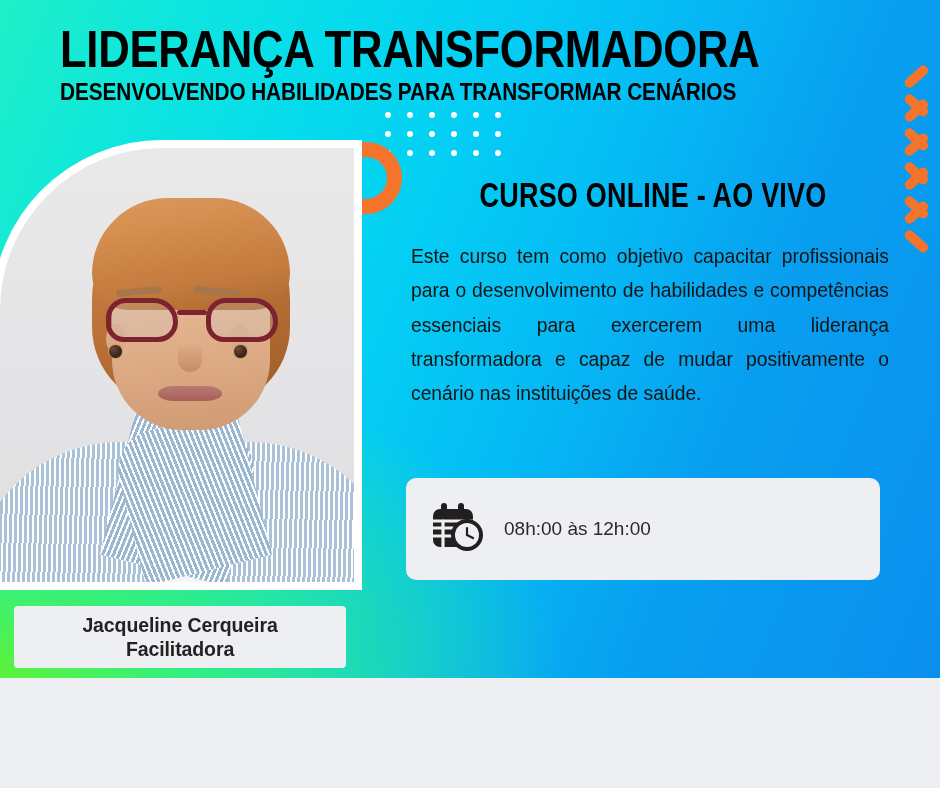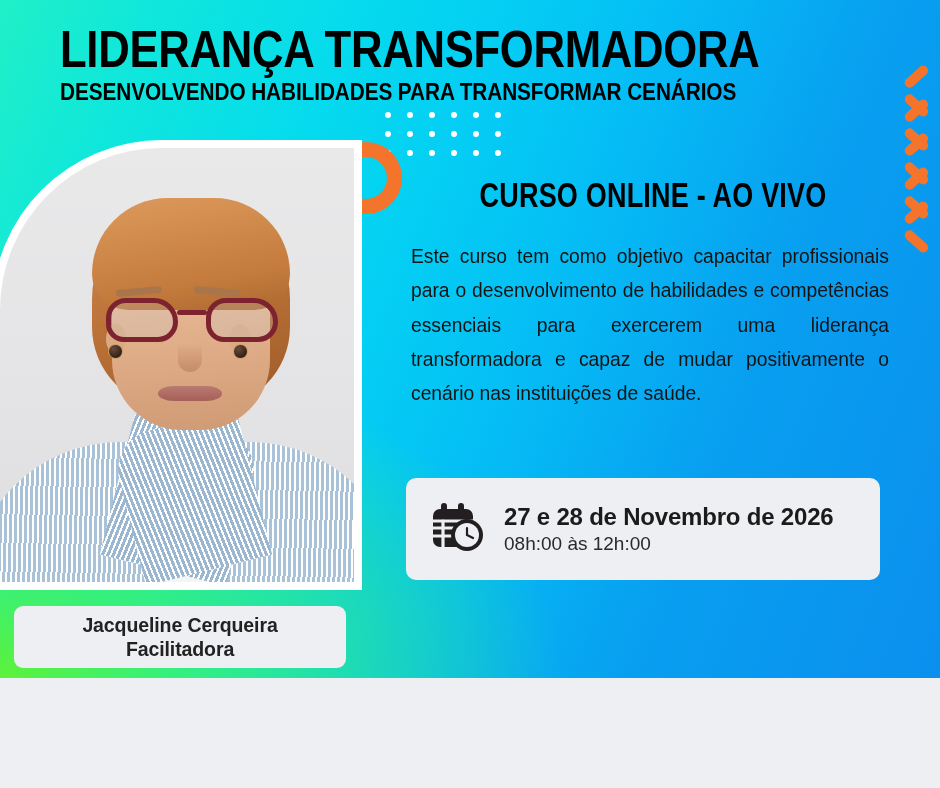--- a/index.html
+++ b/index.html
@@ -245,21 +245,21 @@
   #date-main {
     font-size:24px; font-weight:bold; color:#1b1b1b; letter-spacing:-0.2px;
   }
   #date-time { font-size:19px; color:#2a2a2a; }
 
   
   #fac-card {
     position:absolute; left:14px; top:606px;
     width:332px; height:62px;
     background:#edeff2;
-    border-radius:9px;
+    border-radius:4px;
     display:flex; flex-direction:column;
     align-items:center; justify-content:center;
     gap:1px;
   }
   #fac-name, #fac-role {
     font-size:19.5px; font-weight:bold; color:#222; letter-spacing:-0.1px;
   }
 
   
   #footer {
@@ -353,21 +353,20 @@
         <line x1="19" y1="20" x2="19" y2="46"></line>
       </g>
       <circle cx="43" cy="34" r="16" fill="#231f20"></circle>
       <circle cx="43" cy="34" r="12" fill="#edeff2"></circle>
       <g stroke="#231f20" stroke-width="2.2" stroke-linecap="round">
         <line x1="43" y1="34" x2="43" y2="27"></line>
         <line x1="43" y1="34" x2="49" y2="37"></line>
       </g>
     </svg>
     <div id="date-lines">
-      <div id="date-main">27 e 28 de Novembro de 2026</div>
       <div id="date-time">08h:00  às 12h:00</div>
     </div>
   </div>
 
   <div id="fac-card">
     <div id="fac-name">Jacqueline Cerqueira</div>
     <div id="fac-role">Facilitadora</div>
   </div>
 
   <div id="footer">

